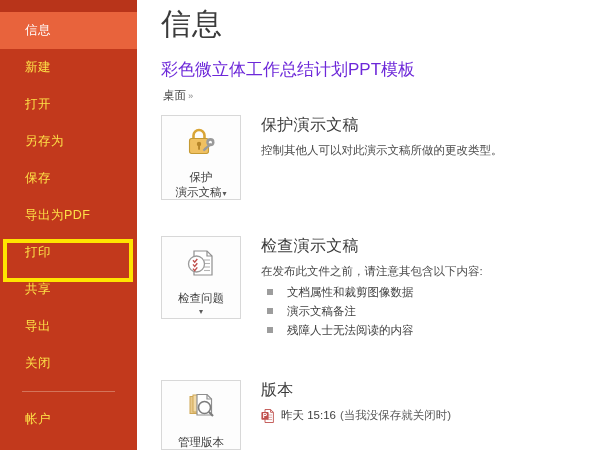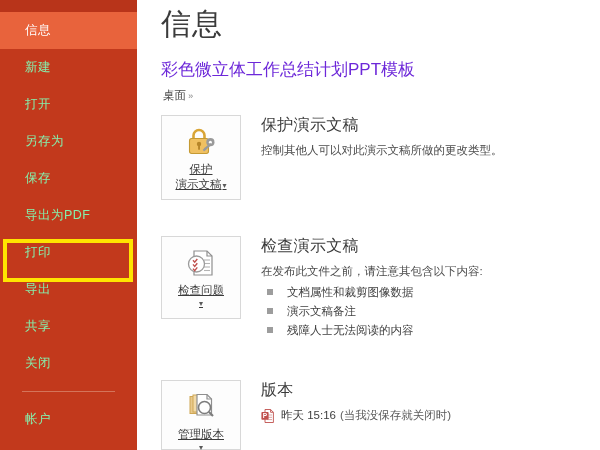--- a/index.html
+++ b/index.html
@@ -41,21 +41,21 @@
   .nav-list {
     position: absolute;
     left: 0;
     top: 12px;
     width: 137px;
   }
   .nav-item {
     position: relative;
     height: 37px;
     line-height: 37px;
-    color: #86efac;
+    color: #fde047;
     font-size: 12.5px;
     padding-left: 25px;
     box-sizing: border-box;
     white-space: nowrap;
     letter-spacing: 0.5px;
   }
   .nav-item.active {
     background: #e8633c;
     color: #ffffff;
   }
@@ -156,22 +156,21 @@
   .btn-icon {
     height: 36px;
     display: flex;
     align-items: center;
     justify-content: center;
   }
   .btn-label {
     font-size: 11.5px;
     color: #3c3c3c;
     line-height: 15px;
-    margin-top: 2px;
-    text-decoration: underline;
+    margin-top: 10px;
   }
   .btn-label .caret {
     font-size: 8px;
     color: #5a5a5a;
     margin-left: 1px;
   }
   .caret-row {
     font-size: 8px;
     color: #5a5a5a;
     line-height: 10px;
@@ -253,24 +252,24 @@
       <div class="nav-item">
         <span>保存</span>
       </div>
       <div class="nav-item">
         <span>导出为PDF</span>
       </div>
       <div class="nav-item">
         <span>打印</span>
       </div>
       <div class="nav-item">
+        <span>共享</span>
+      </div>
+      <div class="nav-item">
         <span>导出</span>
-      </div>
-      <div class="nav-item">
-        <span>共享</span>
       </div>
       <div class="nav-item">
         <span>关闭</span>
       </div>
       <div class="nav-divider"></div>
       <div class="nav-item">
         <span>帐户</span>
       </div>
     </div>
 

